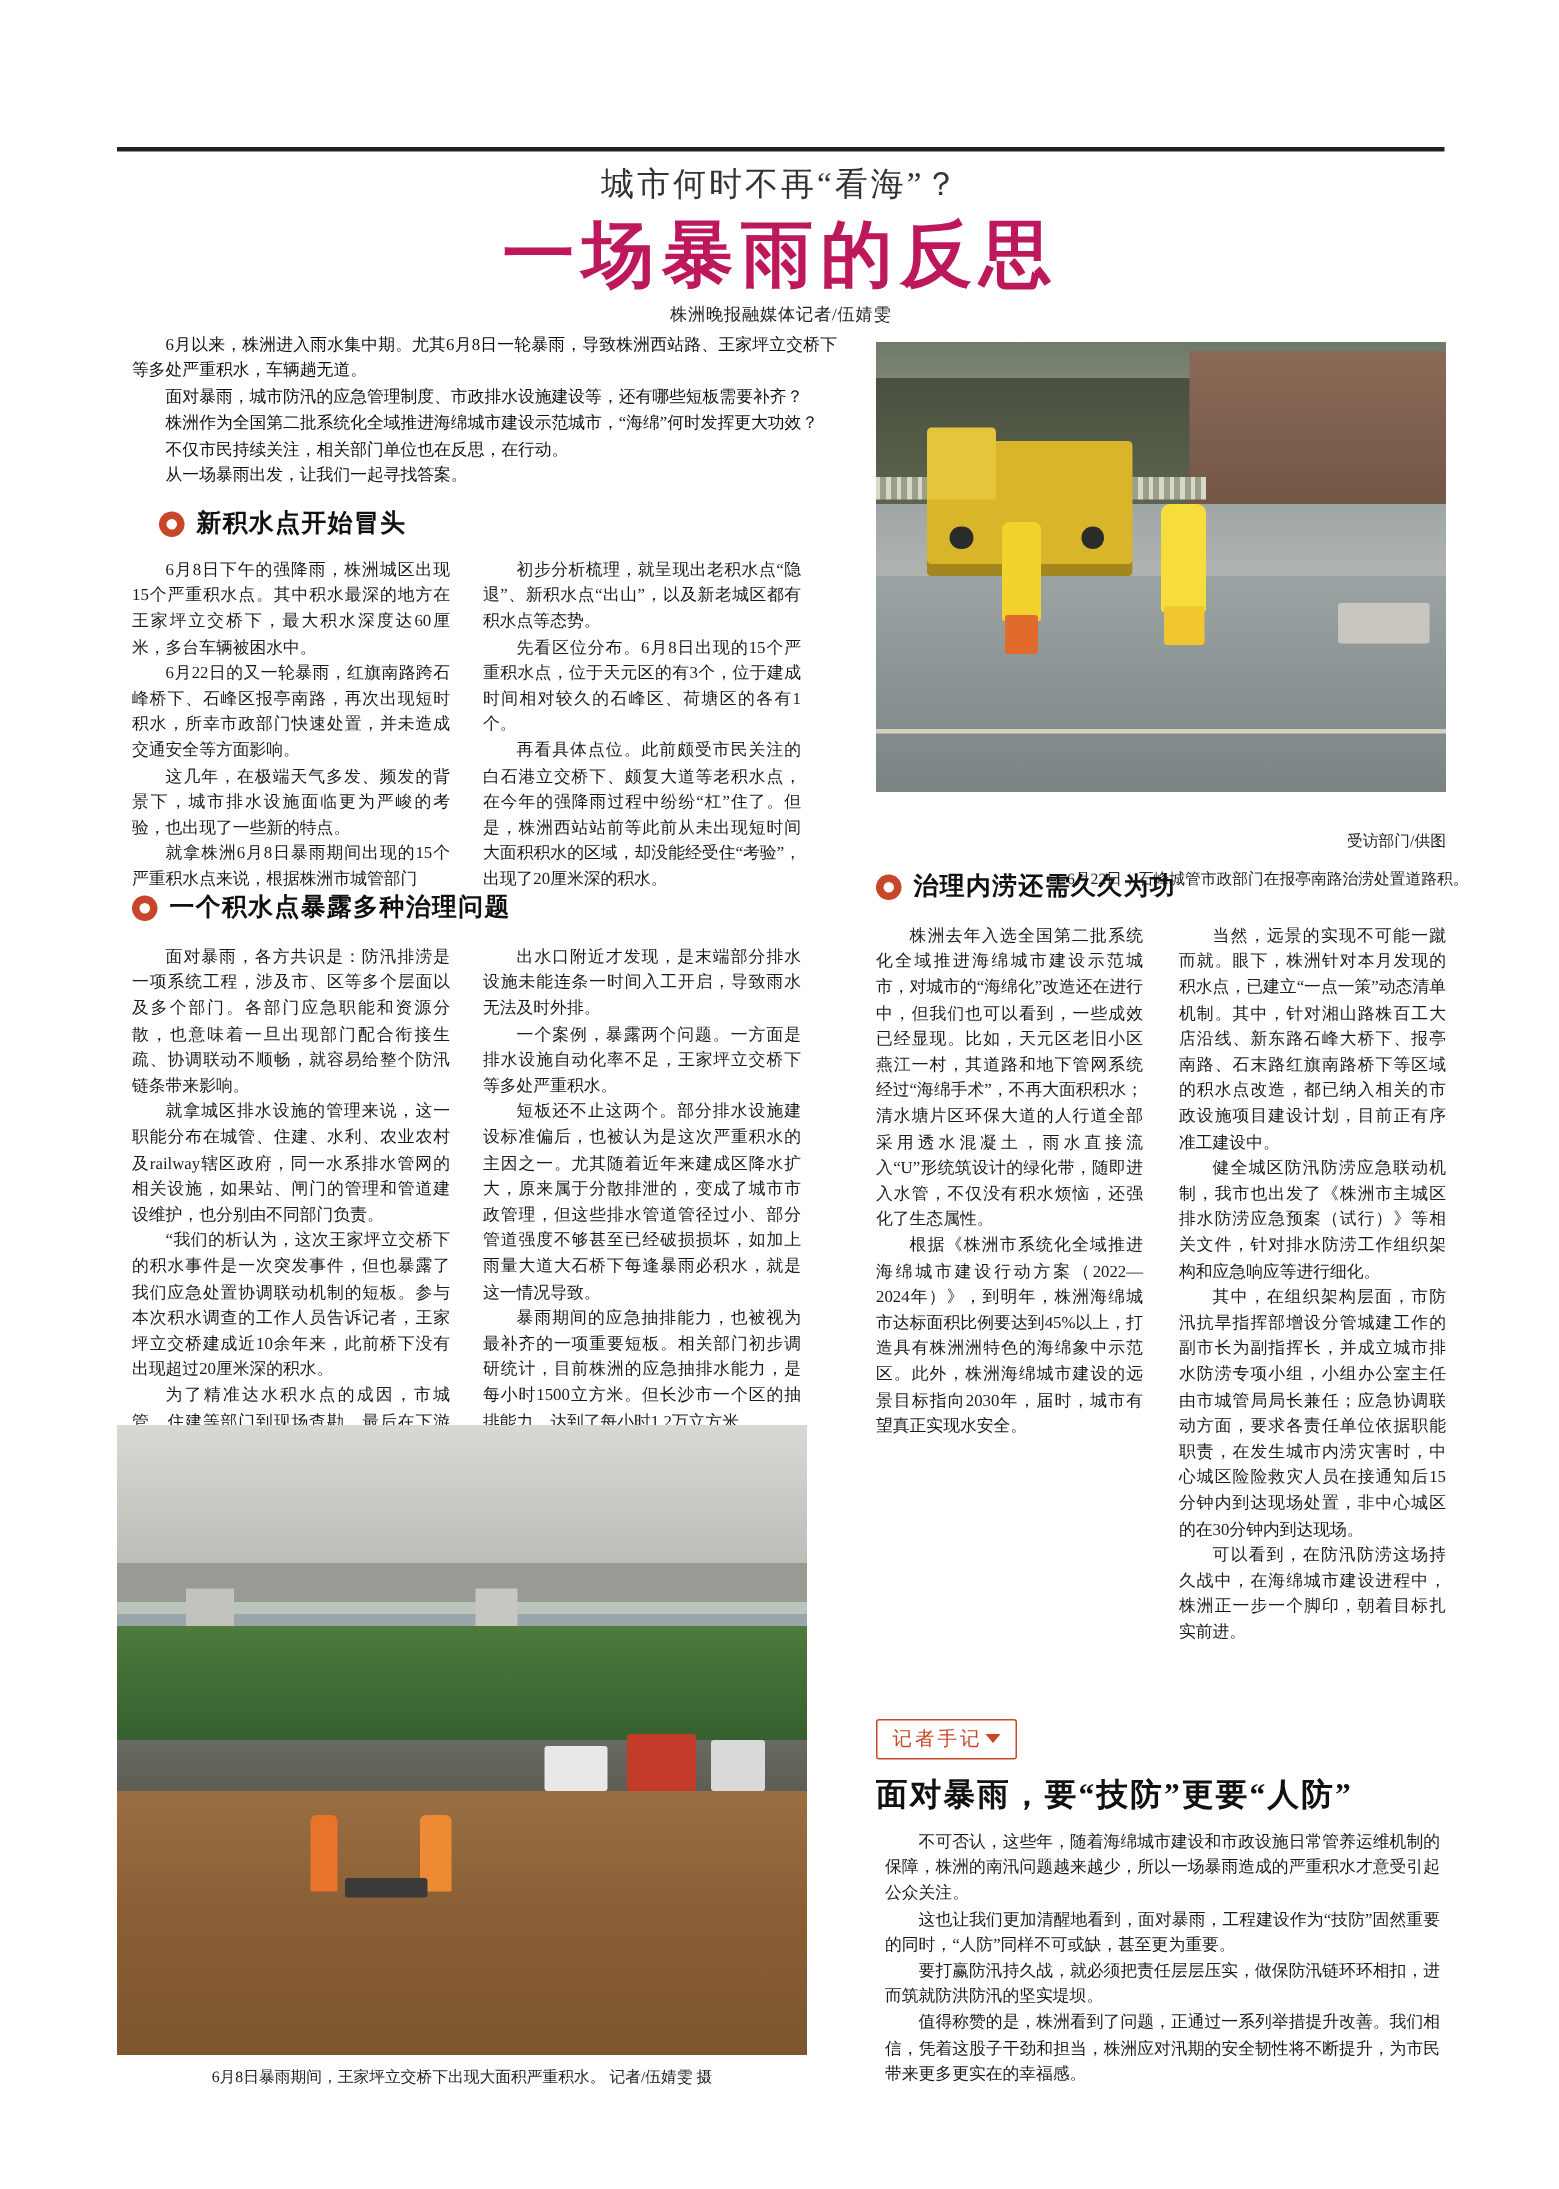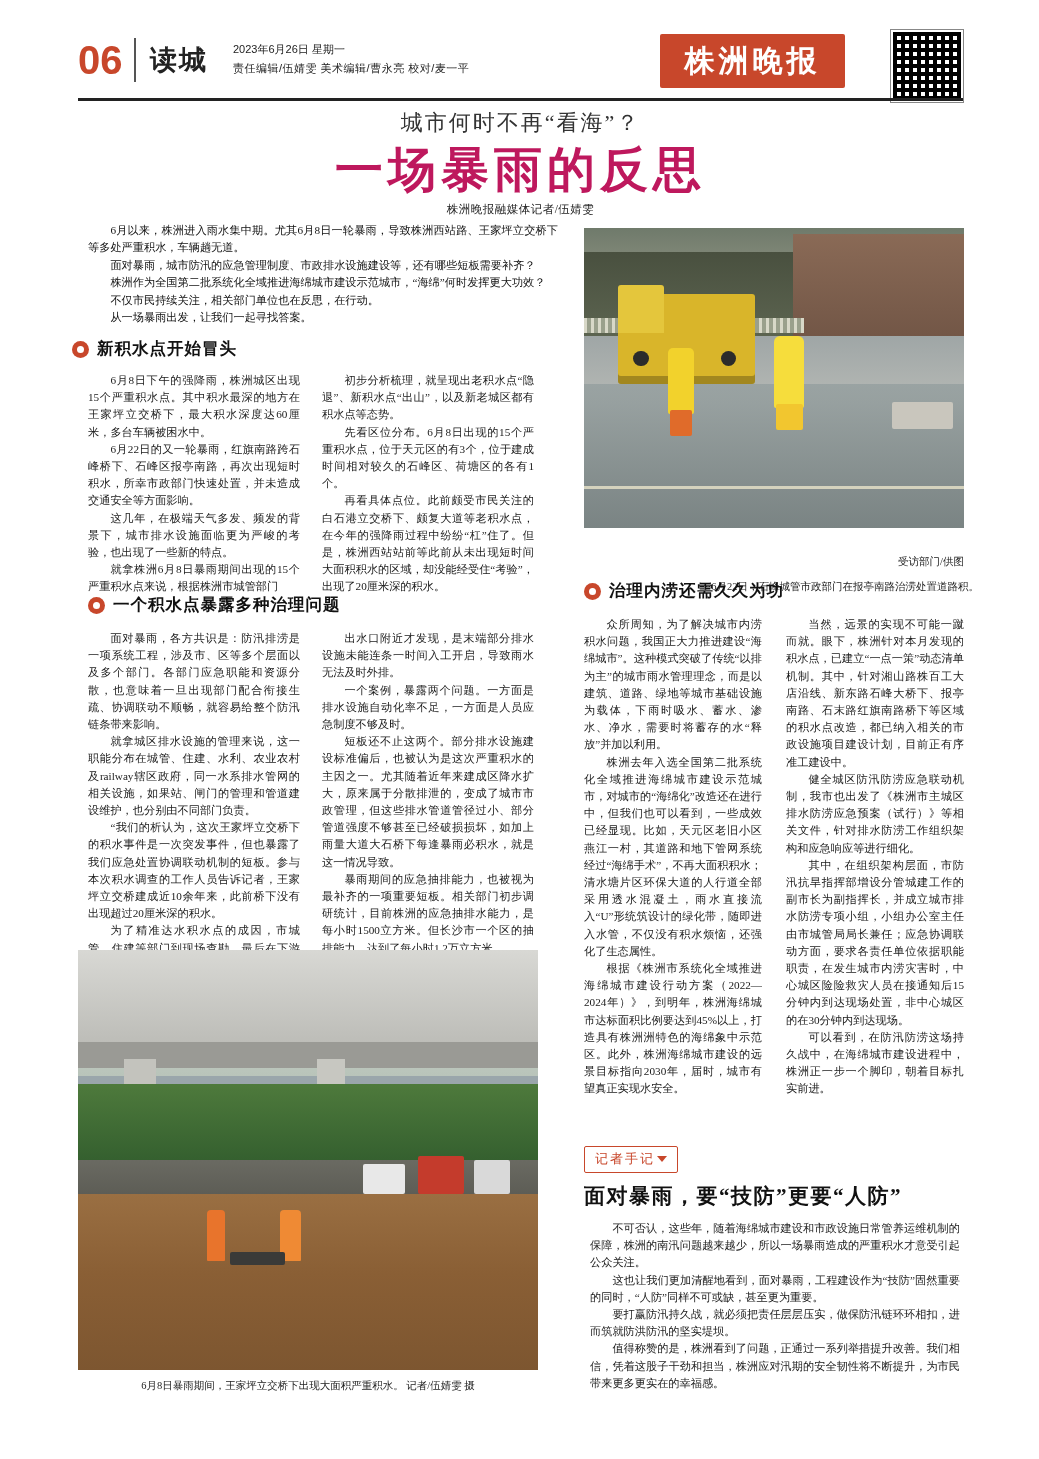--- a/index.html
+++ b/index.html
@@ -306,46 +306,35 @@
     font-weight: bold;
     letter-spacing: 1.5px;
     color: #111;
   }
 </style>
 </head>
 <body>
 
 <div class="page">
 
-  <div class="masthead">
-    <div class="mh-pageno">06</div>
-    <div class="mh-divider"></div>
-    <div class="mh-section">读城</div>
-    <div class="mh-meta">
-      <div>2023年6月26日 星期一</div>
-      <div class="row2">责任编辑/伍婧雯  美术编辑/曹永亮  校对/麦一平</div>
-    </div>
-    <div class="mh-logo">株洲晚报</div>
-    <div class="mh-qr"></div>
-  </div>
   <div class="rule"></div>
 
   <div class="kicker">城市何时不再“看海”？</div>
   <div class="headline">一场暴雨的反思</div>
   <div class="byline">株洲晚报融媒体记者/伍婧雯</div>
 
   <div class="lead">
     <p>6月以来，株洲进入雨水集中期。尤其6月8日一轮暴雨，导致株洲西站路、王家坪立交桥下等多处严重积水，车辆趟无道。</p>
     <p>面对暴雨，城市防汛的应急管理制度、市政排水设施建设等，还有哪些短板需要补齐？</p>
     <p>株洲作为全国第二批系统化全域推进海绵城市建设示范城市，“海绵”何时发挥更大功效？</p>
     <p>不仅市民持续关注，相关部门单位也在反思，在行动。</p>
     <p>从一场暴雨出发，让我们一起寻找答案。</p>
   </div>
 
-  <div class="sec-head" style="left:72px; top:338px;">
+  <div class="sec-head" style="left:106px; top:338px;">
     <span class="sec-bullet"></span>
     <span class="sec-title">新积水点开始冒头</span>
   </div>
 
   <div class="col" style="left:88px; top:372px; width:212px;">
     <p>6月8日下午的强降雨，株洲城区出现15个严重积水点。其中积水最深的地方在王家坪立交桥下，最大积水深度达60厘米，多台车辆被困水中。</p>
     <p>6月22日的又一轮暴雨，红旗南路跨石峰桥下、石峰区报亭南路，再次出现短时积水，所幸市政部门快速处置，并未造成交通安全等方面影响。</p>
     <p>这几年，在极端天气多发、频发的背景下，城市排水设施面临更为严峻的考验，也出现了一些新的特点。</p>
     <p>就拿株洲6月8日暴雨期间出现的15个严重积水点来说，根据株洲市城管部门</p>
   </div>
@@ -362,21 +351,21 @@
   </div>
 
   <div class="col" style="left:88px; top:630px; width:212px;">
     <p>面对暴雨，各方共识是：防汛排涝是一项系统工程，涉及市、区等多个层面以及多个部门。各部门应急职能和资源分散，也意味着一旦出现部门配合衔接生疏、协调联动不顺畅，就容易给整个防汛链条带来影响。</p>
     <p>就拿城区排水设施的管理来说，这一职能分布在城管、住建、水利、农业农村及railway辖区政府，同一水系排水管网的相关设施，如果站、闸门的管理和管道建设维护，也分别由不同部门负责。</p>
     <p>“我们的析认为，这次王家坪立交桥下的积水事件是一次突发事件，但也暴露了我们应急处置协调联动机制的短板。参与本次积水调查的工作人员告诉记者，王家坪立交桥建成近10余年来，此前桥下没有出现超过20厘米深的积水。</p>
     <p>为了精准达水积水点的成因，市城管、住建等部门到现场查勘，最后在下游排水</p>
   </div>
   <div class="col" style="left:322px; top:630px; width:212px;">
     <p>出水口附近才发现，是末端部分排水设施未能连条一时间入工开启，导致雨水无法及时外排。</p>
-    <p>一个案例，暴露两个问题。一方面是排水设施自动化率不足，一方面是人员应急制度不够及时。</p>
+    <p>一个案例，暴露两个问题。一方面是排水设施自动化率不足，王家坪立交桥下等多处严重积水。</p>
     <p>短板还不止这两个。部分排水设施建设标准偏后，也被认为是这次严重积水的主因之一。尤其随着近年来建成区降水扩大，原来属于分散排泄的，变成了城市市政管理，但这些排水管道管径过小、部分管道强度不够甚至已经破损损坏，如加上雨量大道大石桥下每逢暴雨必积水，就是这一情况导致。</p>
     <p>暴雨期间的应急抽排能力，也被视为最补齐的一项重要短板。相关部门初步调研统计，目前株洲的应急抽排水能力，是每小时1500立方米。但长沙市一个区的抽排能力，达到了每小时1.2万立方米。</p>
   </div>
 
   <div class="photo" id="photo-top">
     <div class="ph1-sky"></div>
     <div class="ph1-wall2"></div>
     <div class="ph1-wall"></div>
     <div class="ph1-fence"></div>
     <div class="ph1-road"></div>
@@ -392,21 +381,20 @@
   </div>
   <div class="cap right" style="left:599px; top:538px; width:380px;margin-top:41px;">6月22日，石峰城管市政部门在报亭南路治涝处置道路积。</div>
   <div class="cap right" style="left:584px; top:554px; width:380px;">受访部门/供图</div>
 
   <div class="sec-head" style="left:584px; top:580px;">
     <span class="sec-bullet"></span>
     <span class="sec-title">治理内涝还需久久为功</span>
   </div>
 
   <div class="col" style="left:584px; top:616px; width:178px;">
-    <p>众所周知，为了解决城市内涝积水问题，我国正大力推进建设“海绵城市”。这种模式突破了传统“以排为主”的城市雨水管理理念，而是以建筑、道路、绿地等城市基础设施为载体，下雨时吸水、蓄水、渗水、净水，需要时将蓄存的水“释放”并加以利用。</p>
     <p>株洲去年入选全国第二批系统化全域推进海绵城市建设示范城市，对城市的“海绵化”改造还在进行中，但我们也可以看到，一些成效已经显现。比如，天元区老旧小区燕江一村，其道路和地下管网系统经过“海绵手术”，不再大面积积水；清水塘片区环保大道的人行道全部采用透水混凝土，雨水直接流入“U”形统筑设计的绿化带，随即进入水管，不仅没有积水烦恼，还强化了生态属性。</p>
     <p>根据《株洲市系统化全域推进海绵城市建设行动方案（2022—2024年）》，到明年，株洲海绵城市达标面积比例要达到45%以上，打造具有株洲洲特色的海绵象中示范区。此外，株洲海绵城市建设的远景目标指向2030年，届时，城市有望真正实现水安全。</p>
   </div>
   <div class="col" style="left:786px; top:616px; width:178px;">
     <p>当然，远景的实现不可能一蹴而就。眼下，株洲针对本月发现的积水点，已建立“一点一策”动态清单机制。其中，针对湘山路株百工大店沿线、新东路石峰大桥下、报亭南路、石末路红旗南路桥下等区域的积水点改造，都已纳入相关的市政设施项目建设计划，目前正有序准工建设中。</p>
     <p>健全城区防汛防涝应急联动机制，我市也出发了《株洲市主城区排水防涝应急预案（试行）》等相关文件，针对排水防涝工作组织架构和应急响应等进行细化。</p>
     <p>其中，在组织架构层面，市防汛抗旱指挥部增设分管城建工作的副市长为副指挥长，并成立城市排水防涝专项小组，小组办公室主任由市城管局局长兼任；应急协调联动方面，要求各责任单位依据职能职责，在发生城市内涝灾害时，中心城区险险救灾人员在接通知后15分钟内到达现场处置，非中心城区的在30分钟内到达现场。</p>
     <p>可以看到，在防汛防涝这场持久战中，在海绵城市建设进程中，株洲正一步一个脚印，朝着目标扎实前进。</p>
   </div>
 

